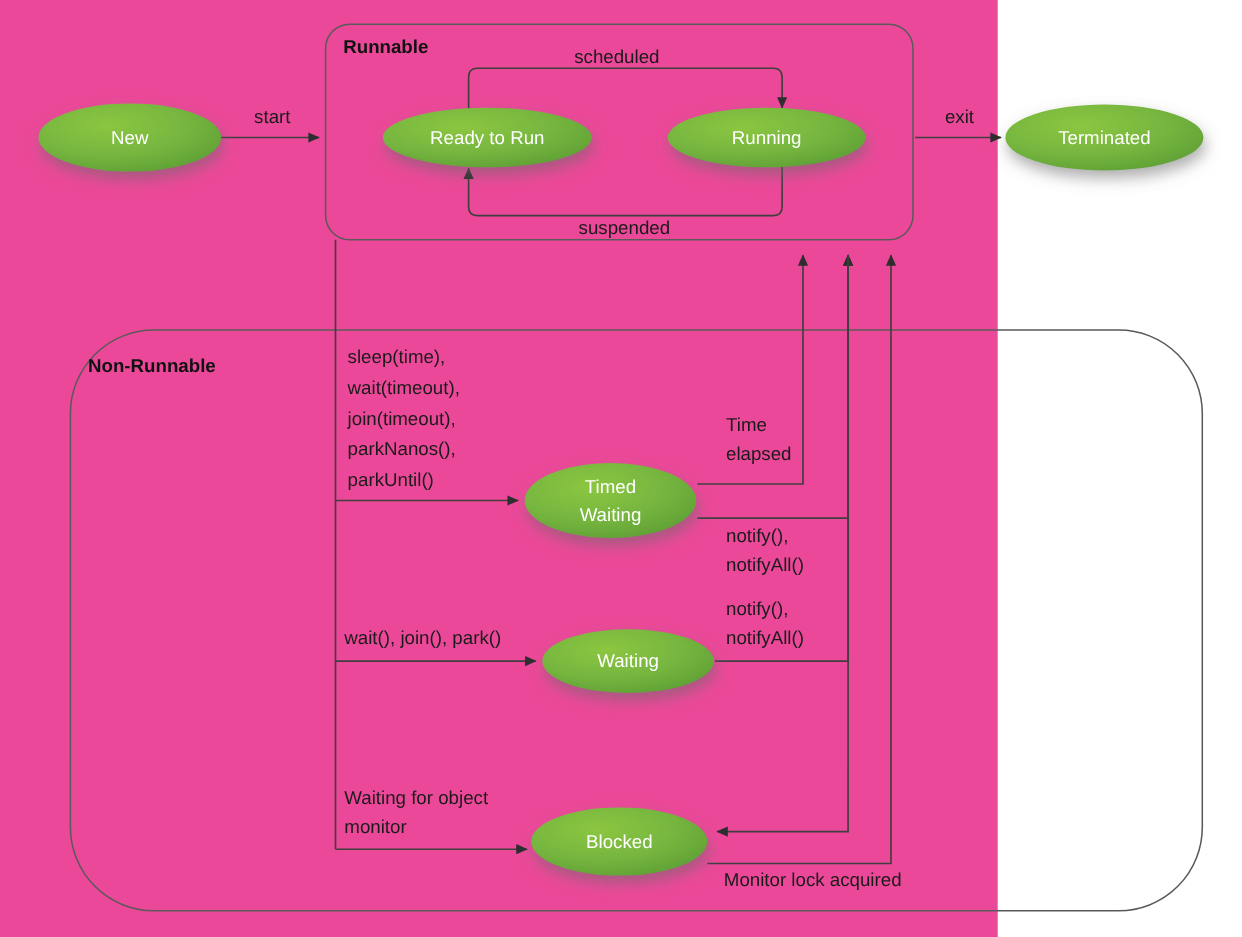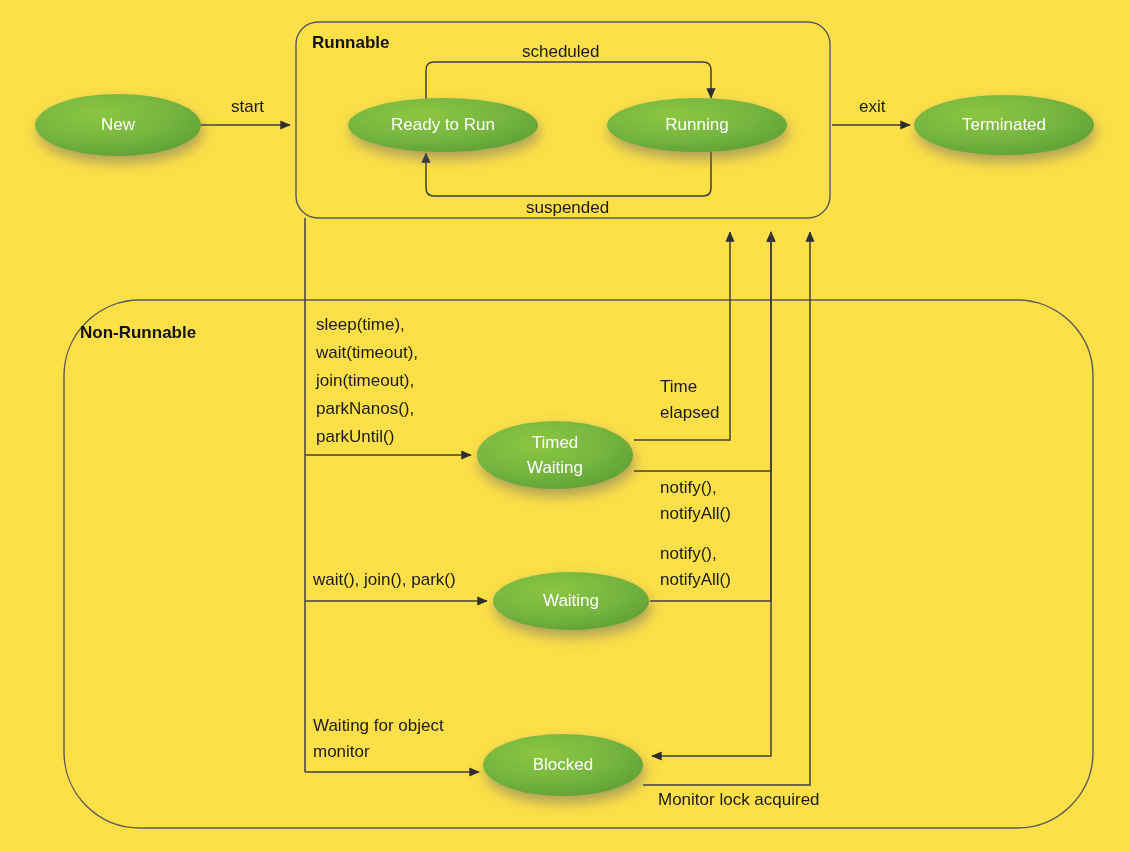--- a/index.html
+++ b/index.html
@@ -1,18 +1,18 @@
 <!DOCTYPE html>
 <html><head>
 <meta charset="utf-8">
 <style>
   html,body{margin:0;padding:0;background:#ffffff;}
   body{width:1129px;height:852px;overflow:hidden;
        font-family:"Liberation Sans","DejaVu Sans",sans-serif;}
-  #stage{position:relative;width:1129px;height:852px;background:#fde047;}
+  #stage{position:relative;width:907px;height:852px;background:#ec4899;}
   svg{position:absolute;left:0;top:0;width:1129px;height:852px;}
   .edge-label{font-family:"Liberation Sans","DejaVu Sans",sans-serif;
               font-size:17px;fill:#1a1a1a;}
   .group-label{font-family:"Liberation Sans","DejaVu Sans",sans-serif;
                font-size:17px;font-weight:bold;fill:#111;}
   .node-label{font-family:"Liberation Sans","DejaVu Sans",sans-serif;
               font-size:17px;fill:#ffffff;text-anchor:middle;
               dominant-baseline:middle;}
   .grp-box{fill:none;stroke:#5a5a5a;stroke-width:1.4;}
   .edge{fill:none;stroke:#3f3f3f;stroke-width:1.5;}

